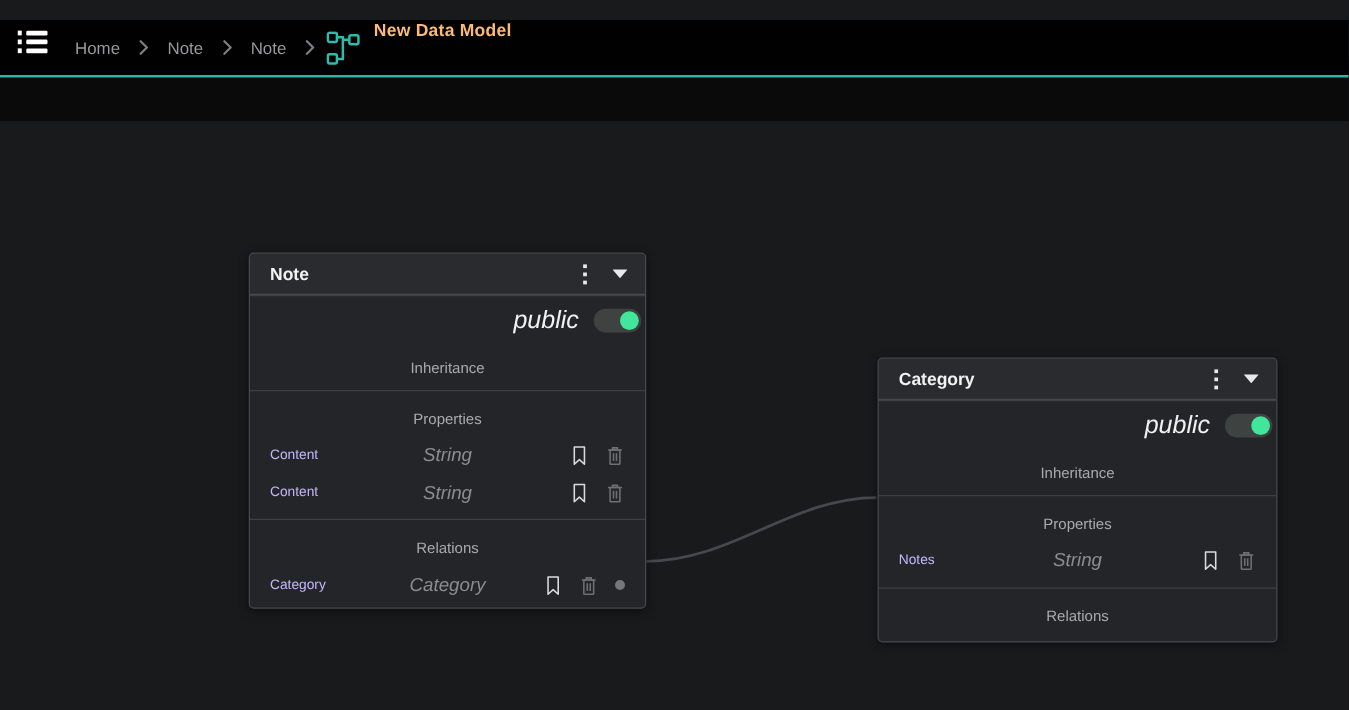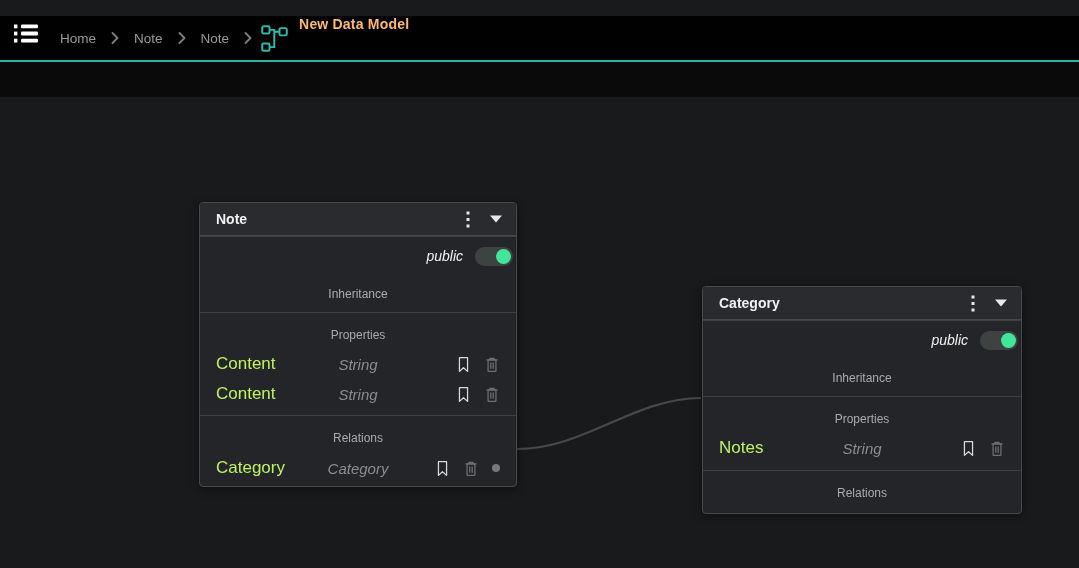--- a/index.html
+++ b/index.html
@@ -67,37 +67,37 @@
   .card-note .sec-props { height:103px; }
   .card-note .sec-rels { height:71px; }
   .card-category .sec-top { height:76px; }
   .card-category .sec-props { height:74px; }
   .card-category .sec-rels { height:43px; }
 
   .toggle-row {
     display:flex; justify-content:flex-end; align-items:center;
     gap:12px; padding:7px 3px 0 16px; height:31px;
   }
-  .public-label { font-style:italic; font-size:14px; color:#f1f1f1; }
+  .public-label { font-style:italic; font-size:20px; color:#f1f1f1; }
   .toggle {
     width:38px; height:19px; border-radius:10px; background:#3e4341;
     position:relative; border:none; cursor:pointer; flex:0 0 auto;
   }
   .toggle .knob {
     position:absolute; top:2px; right:2px; width:15px; height:15px;
     border-radius:50%; background:#42e69b;
   }
   .sec-label {
     text-align:center; font-size:12px; color:#a9aaac; padding-top:14px; line-height:16px;
   }
   .sec-top .sec-label { padding-top:18px; }
   .rows { margin-top:6px; }
   .sec-rels .rows { margin-top:7px; }
   .row { height:30px; display:flex; align-items:center; padding:0 16px; position:relative; }
-  .row-name { font-size:17px; color:#bef264; }
+  .row-name { font-size:11px; color:#c4b5fd; }
   .row-type {
     position:absolute; left:50%; transform:translateX(-50%);
     font-style:italic; font-size:15px; color:#8b8c8f;
   }
   .row-actions { margin-left:auto; display:flex; align-items:center; gap:13px; }
   .port-dot { width:8px; height:8px; border-radius:50%; background:#76777a; cursor:pointer; border:none; }
 </style>
 </head>
 <body>
 

